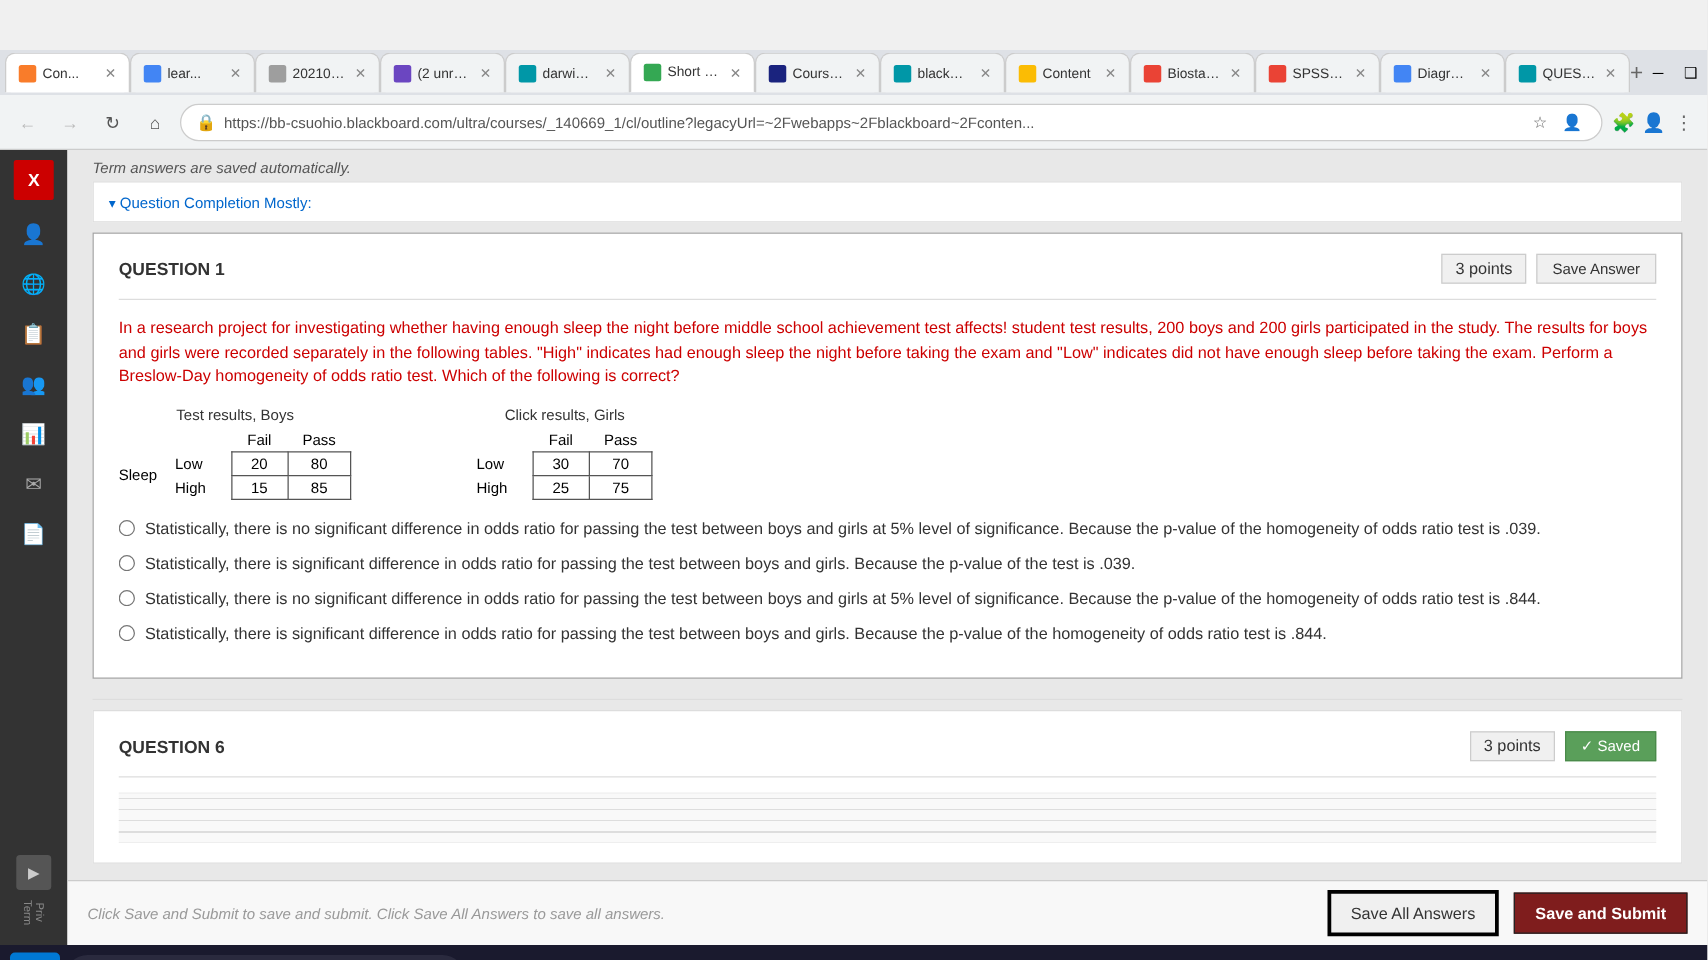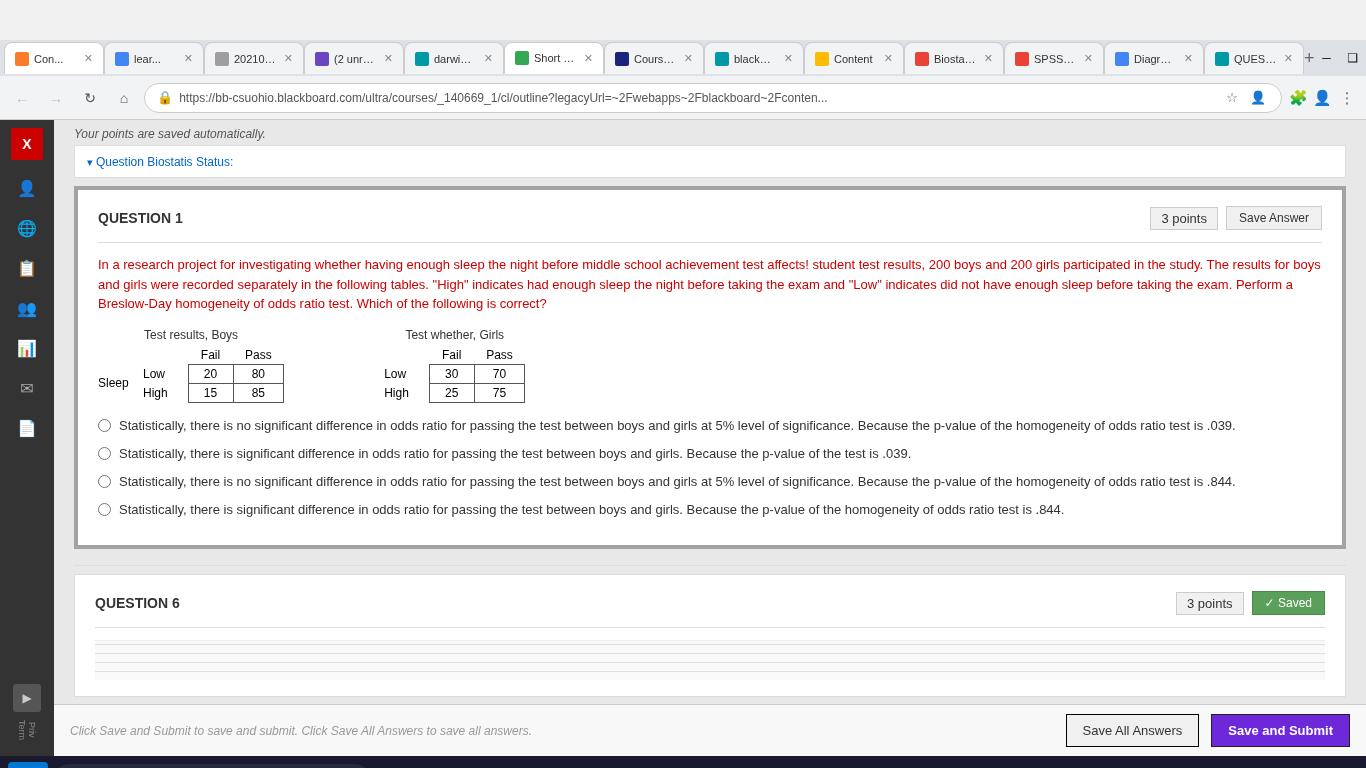--- a/index.html
+++ b/index.html
@@ -42,24 +42,24 @@
     .scroll-area::-webkit-scrollbar { width: 12px; }
     .scroll-area::-webkit-scrollbar-track { background: #f0f0f0; }
     .scroll-area::-webkit-scrollbar-thumb { background: #aaa; border-radius: 6px; }
 
     
     .autosave-msg { color: #555; font-size: 12px; padding: 8px 0; font-style: italic; }
     .question-completion { background: white; border: 1px solid #ddd; padding: 8px 12px; margin-bottom: 0; }
     .qc-label { color: #0066cc; font-size: 12px; cursor: pointer; }
     .question-completion a { color: #0066cc; text-decoration: none; }
     
-    .question-block { background: white; border: 4px solid #a3a3a3; padding: 16px 20px; margin-bottom: 0; }
+    .question-block { background: white; border: 1px solid #a3a3a3; padding: 16px 20px; margin-bottom: 0; }
     .question-header { display: flex; align-items: center; justify-content: space-between; margin-bottom: 12px; border-bottom: 1px solid #ddd; padding-bottom: 12px; }
     .question-title { font-weight: bold; font-size: 14px; color: #333; }
-    .question-points-area { display: flex; align-items: center; gap: 8px; }
+    .question-points-area { display: flex; gap: 8px; }
     .points-badge { background: #f0f0f0; border: 1px solid #ccc; padding: 3px 10px; font-size: 13px; color: #333; }
     .save-answer-btn { background: #f0f0f0; border: 1px solid #ccc; padding: 4px 12px; font-size: 12px; cursor: pointer; color: #333; }
     .saved-btn { background: #5a9f5a; border: 1px solid #4a8a4a; padding: 4px 12px; font-size: 12px; cursor: pointer; color: white; display: flex; align-items: center; gap: 4px; }
 
     .question-text { font-size: 13px; color: #cc0000; margin-bottom: 14px; line-height: 1.5; }
 
     
     .tables-container { display: flex; gap: 60px; margin-bottom: 14px; }
     .table-group { }
     .table-title { font-size: 12px; color: #333; margin-bottom: 4px; text-align: center; }
@@ -70,22 +70,22 @@
     .sleep-label { font-size: 12px; }
 
     
     .answer-option { display: flex; align-items: flex-start; gap: 8px; margin-bottom: 10px; font-size: 13px; color: #333; }
     .answer-option input[type="radio"] { margin-top: 2px; flex-shrink: 0; }
     .answer-option label { line-height: 1.4; cursor: pointer; }
 
     
     .footer-bar { height: 52px; background: #f8f8f8; border-top: 1px solid #ccc; display: flex; align-items: center; padding: 0 16px; gap: 12px; }
     .footer-msg { flex: 1; font-size: 12px; color: #999; font-style: italic; }
-    .save-all-btn { background: #f0f0f0; border: 1px solid #000000; padding: 8px 16px; font-size: 13px; cursor: pointer; color: #333; }
-    .save-submit-btn { background: #6d28d9; border: 1px solid #222; padding: 8px 16px; font-size: 13px; cursor: pointer; color: white; font-weight: bold; text-align: right; }
+    .save-all-btn { background: #f0f0f0; border: 3px solid #000000; padding: 8px 16px; font-size: 13px; cursor: pointer; color: #333; }
+    .save-submit-btn { background: #7f1d1d; border: 1px solid #222; padding: 8px 16px; font-size: 13px; cursor: pointer; color: white; font-weight: bold; text-align: right; }
 
     
     .taskbar { width: 100%; height: 52px; background: #1a1a2e; display: flex; align-items: center; padding: 0 8px; gap: 4px; position: relative; }
     .taskbar-start { width: 40px; height: 40px; background: #0078d4; display: flex; align-items: center; justify-content: center; cursor: pointer; border-radius: 4px; }
     .taskbar-search { flex: 0 0 320px; height: 36px; background: #2a2a3e; border-radius: 20px; display: flex; align-items: center; padding: 0 12px; gap: 8px; cursor: text; }
     .taskbar-search-icon { color: #aaa; font-size: 14px; }
     .taskbar-search-text { color: #aaa; font-size: 13px; }
     .taskbar-apps { display: flex; align-items: center; gap: 4px; margin-left: 4px; }
     .taskbar-app { width: 40px; height: 40px; display: flex; align-items: center; justify-content: center; cursor: pointer; border-radius: 4px; position: relative; }
     .taskbar-app-indicator { width: 4px; height: 4px; background: #aaa; border-radius: 50%; position: absolute; bottom: 3px; left: 50%; transform: translateX(-50%); }
@@ -230,27 +230,27 @@
         <div>Priv</div>
         <div>Term</div>
       </div>
     </div>
   </div>
 
   <div class="content-panel">
     <div class="scroll-area">
 
       <div style="padding: 6px 0 4px 0;">
-        <span class="autosave-msg">Your points are saved automatically.</span>
+        <span class="autosave-msg">Term answers are saved automatically.</span>
       </div>
 
       <div class="question-completion">
         <a href="#" class="qc-label">
           <span class="chevron-icon">▾</span>
-          <span> Question Biostatis Status:</span>
+          <span> Question Completion Mostly:</span>
         </a>
       </div>
 
       <div style="height:8px;"></div>
 
       <div class="question-block">
         <div class="question-header">
           <span class="question-title">QUESTION 1</span>
           <div class="question-points-area">
             <span class="points-badge">3 points</span>
@@ -284,21 +284,21 @@
                 <tr>
                   <td class="row-label">High</td>
                   <td>15</td>
                   <td>85</td>
                 </tr>
               </tbody>
             </table>
           </div>
 
           <div class="table-group" style="margin-left: 40px;">
-            <div class="table-title">Test whether, Girls</div>
+            <div class="table-title">Click results, Girls</div>
             <table class="data-table">
               <thead>
                 <tr>
                   <td class="row-label"></td>
                   <td>Fail</td>
                   <td>Pass</td>
                 </tr>
               </thead>
               <tbody>
                 <tr>

